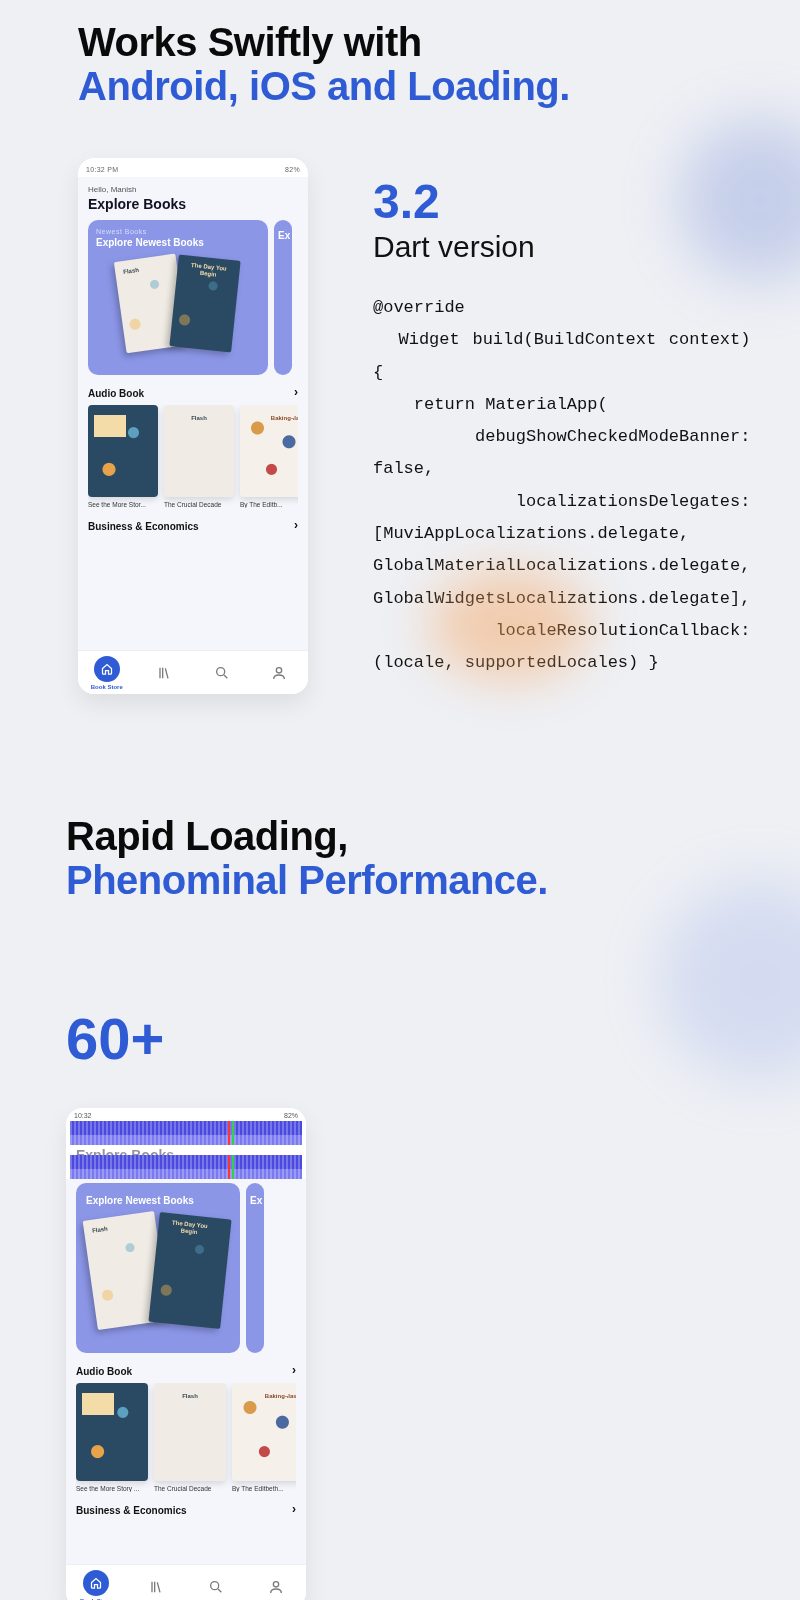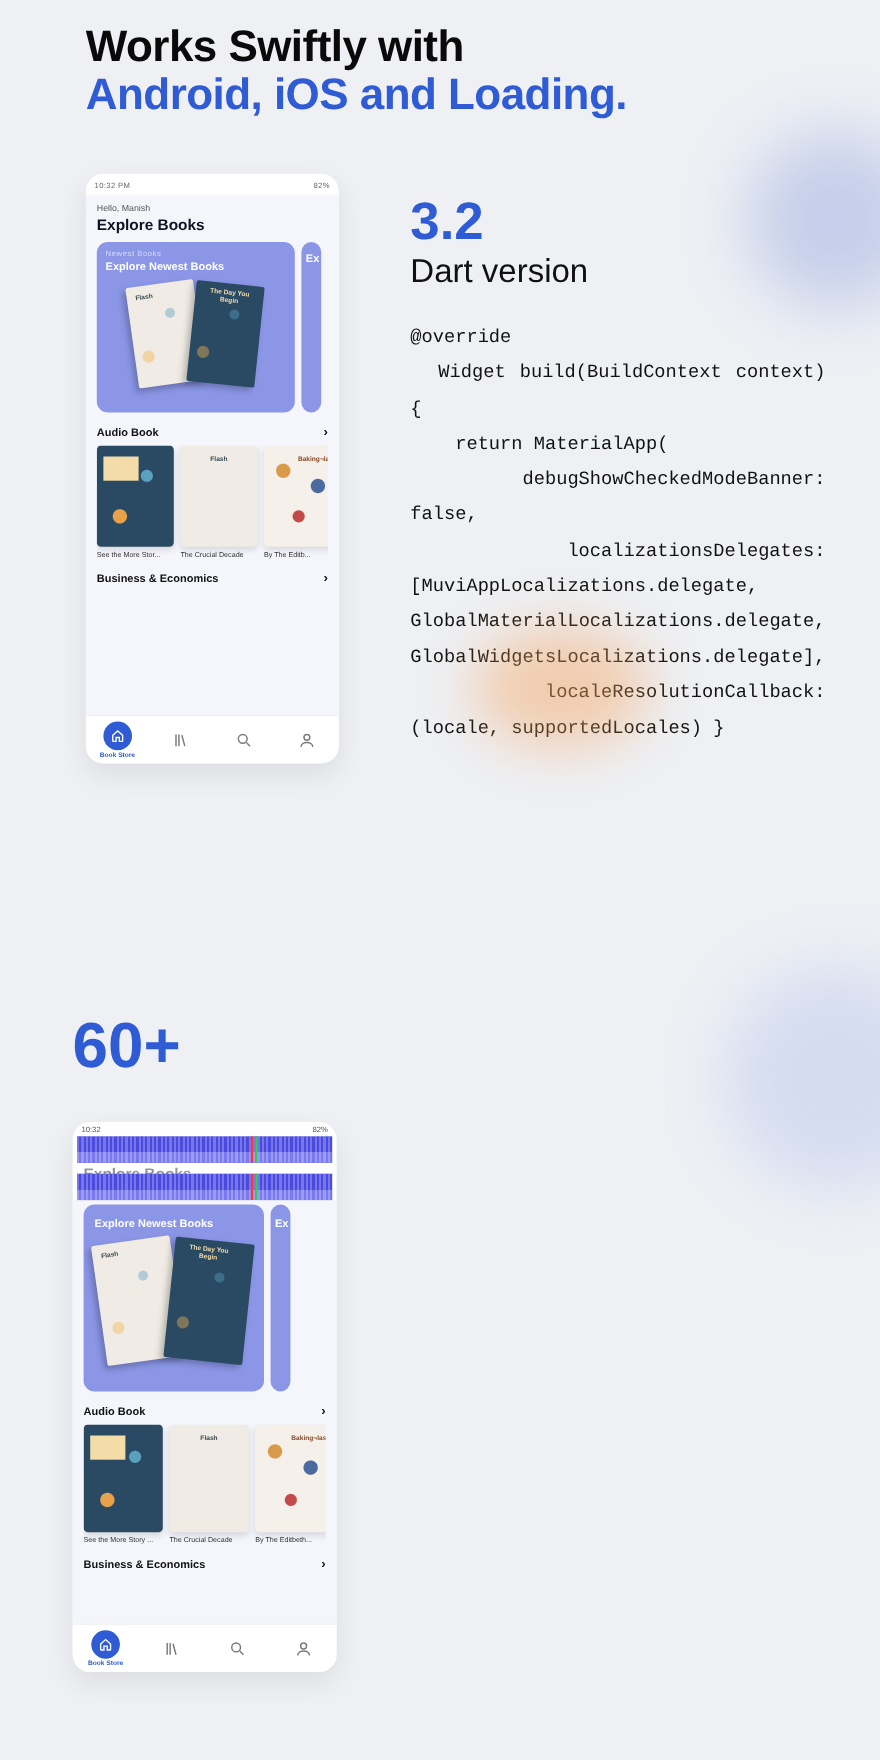--- a/index.html
+++ b/index.html
@@ -232,20 +232,24 @@
         <p>&nbsp;&nbsp;&nbsp;&nbsp;return MaterialApp(</p>
         <p>&nbsp;&nbsp;&nbsp;&nbsp;&nbsp;&nbsp;&nbsp;&nbsp;debugShowCheckedModeBanner: false,</p>
         <p>&nbsp;&nbsp;&nbsp;&nbsp;&nbsp;&nbsp;&nbsp;&nbsp;localizationsDelegates: [MuviAppLocaliza­tions.delegate, GlobalMaterialLocalizations.dele­gate, GlobalWidgetsLocalizations.delegate],</p>
         <p>&nbsp;&nbsp;&nbsp;&nbsp;&nbsp;&nbsp;&nbsp;&nbsp;localeResolutionCallback: (locale, support­edLocales) }</p>
       </div>
     </div>
   </div>
 </div>
 
 <div class="section2">
+  <h1>
+    <span>Rapid Loading,</span>
+    <span class="accent">Phenominal Performance.</span>
+  </h1>
 
   <div class="row2">
     <div class="fps-col">
       <div class="big-num2">60+</div>
     </div>
 
     <div class="phone2-wrap">
       <div class="phone2">
         <div class="statusbar2">
           <span>10:32</span>

